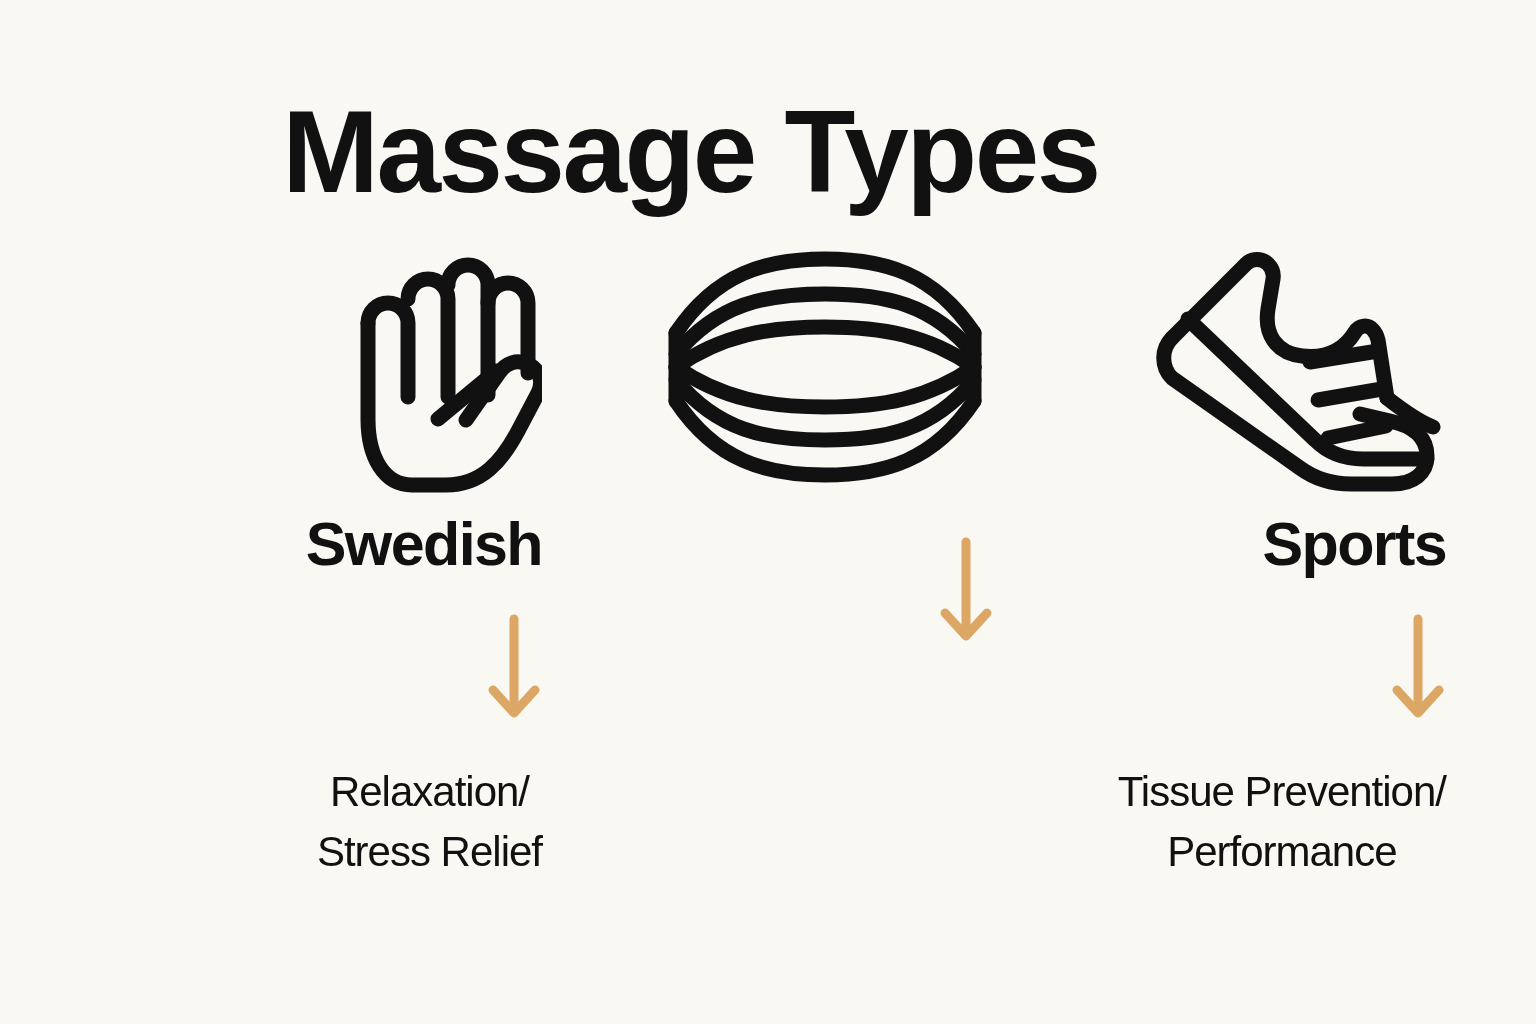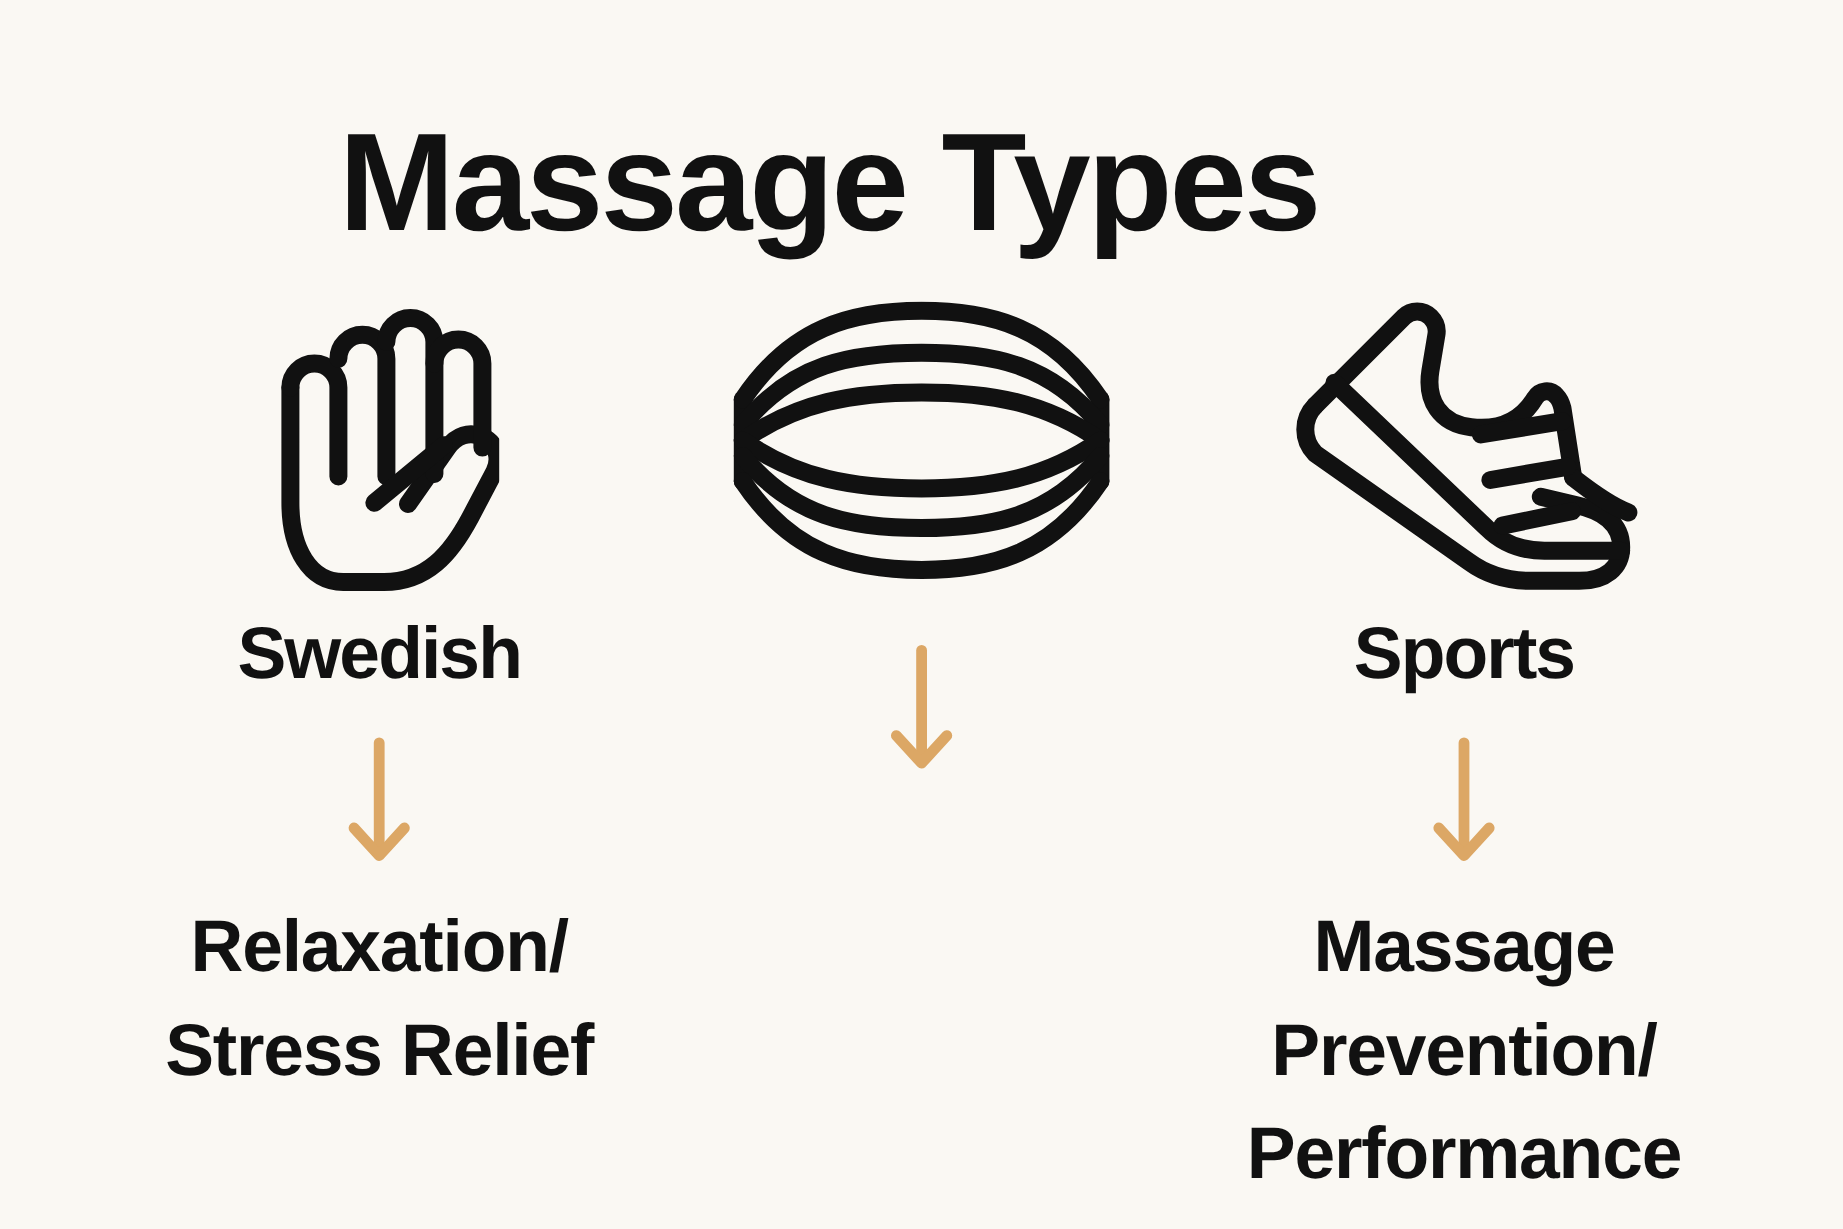--- a/index.html
+++ b/index.html
@@ -46,21 +46,21 @@
     width: 1536px;
     display: flex;
     flex-direction: row;
     align-items: flex-start;
     justify-content: center;
   }
   .column {
     width: 452px;
     display: flex;
     flex-direction: column;
-    align-items: center;
+    align-items: flex-end;
   }
 
   
   .icon-wrap {
     height: 262px;
     display: flex;
     align-items: center;
     justify-content: center;
   }
   .icon-wrap svg {
@@ -83,24 +83,24 @@
   .arrow-wrap {
     margin-top: 38px;
     height: 108px;
     display: flex;
     align-items: flex-start;
     justify-content: center;
   }
 
   
   .benefit {
-    margin-top: 24px;
-    font-size: 61px;
+    margin-top: 41px;
+    font-size: 42px;
     line-height: 1.42;
-    font-weight: 700;
+    font-weight: 400;
     letter-spacing: -1px;
     color: #111111;
     text-align: center;
     white-space: pre-line;
   }
 </style>
 </head>
 <body>
 
 <div id="infographic">
@@ -202,18 +202,18 @@
 
       <div class="type-name">Sports</div>
 
       <div class="arrow-wrap">
         <svg width="56" height="108" viewBox="0 0 56 108" fill="none" stroke="#dca765" stroke-width="9" stroke-linecap="round" stroke-linejoin="round">
           <path d="M28 6 V99"></path>
           <path d="M7 77 L28 100 L49 77"></path>
         </svg>
       </div>
 
-      <div class="benefit">Massage Prevention/
+      <div class="benefit">Tissue Prevention/
 Performance</div>
     </div>
 
   </div>
 </div>
 
 </body></html>

